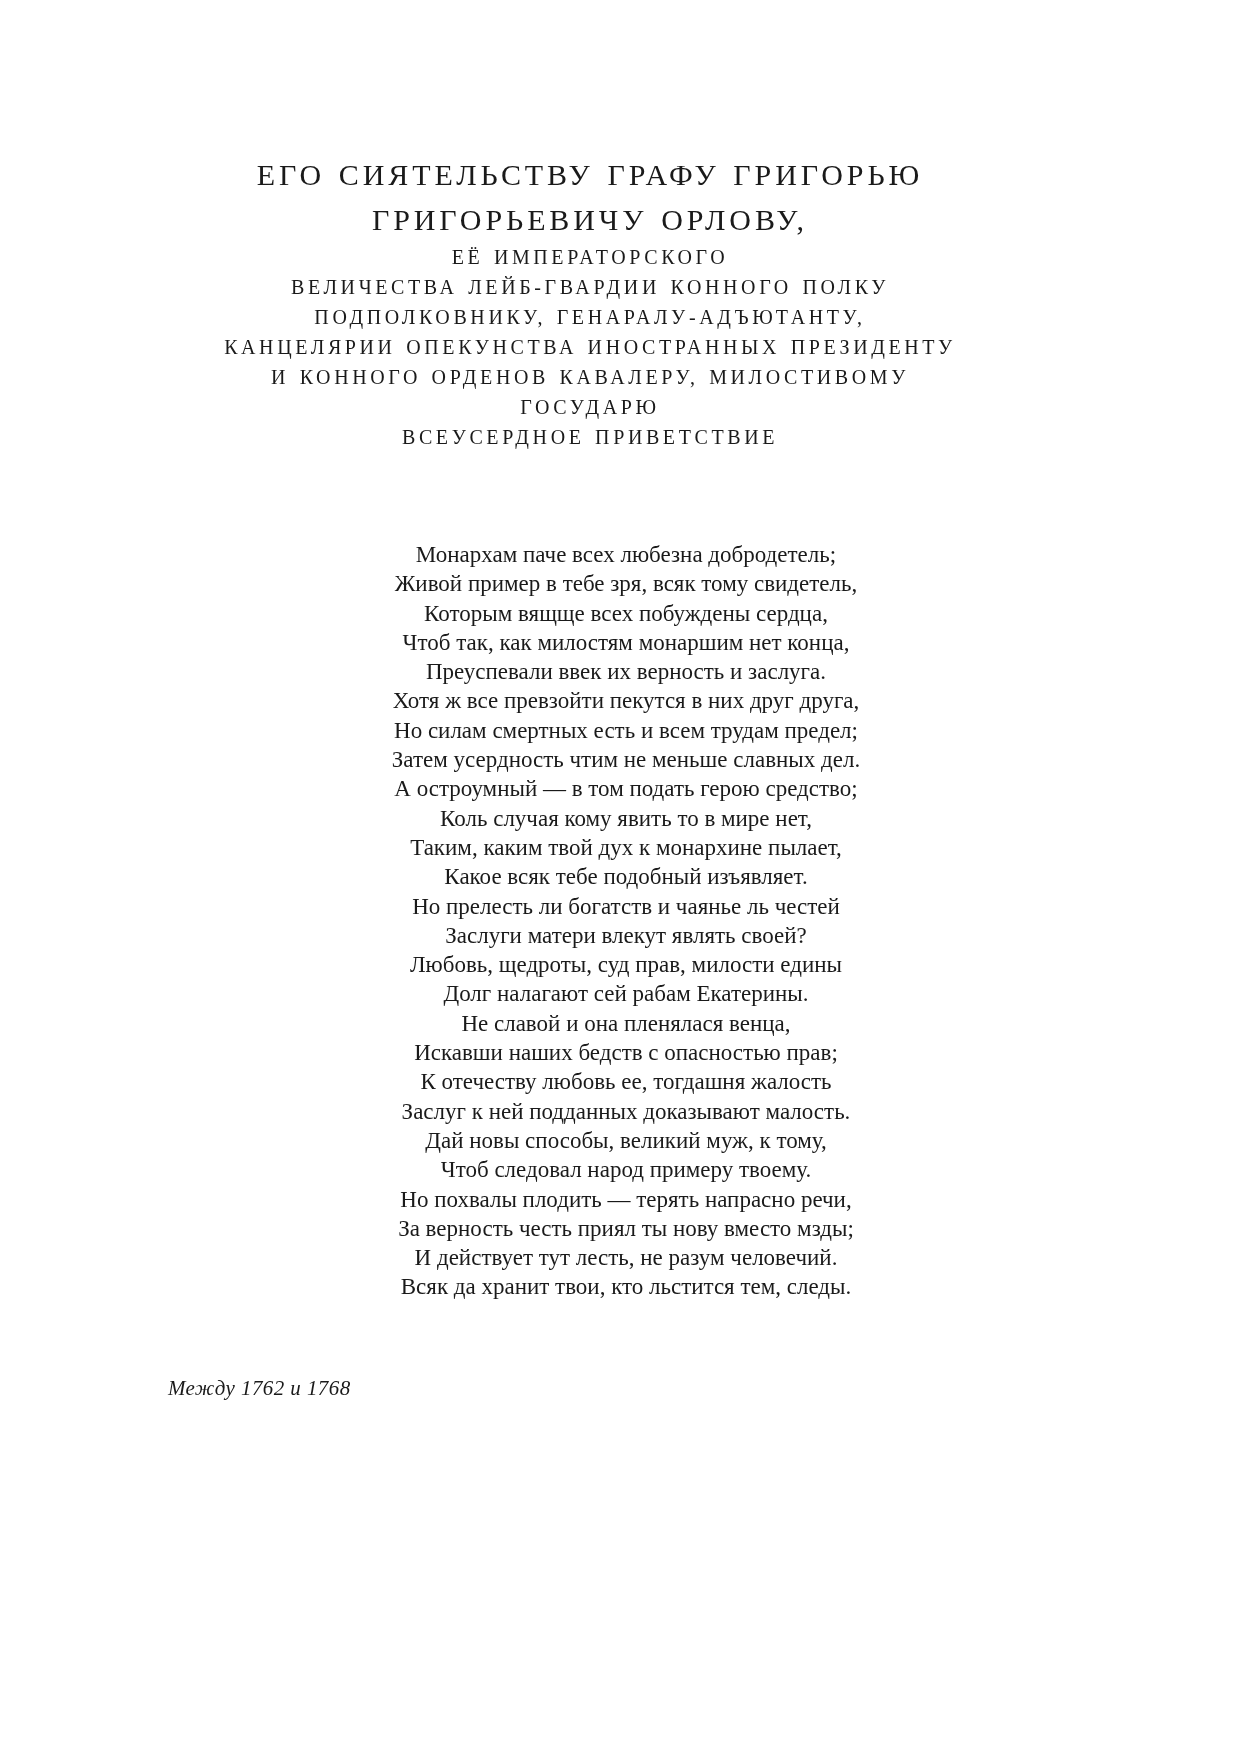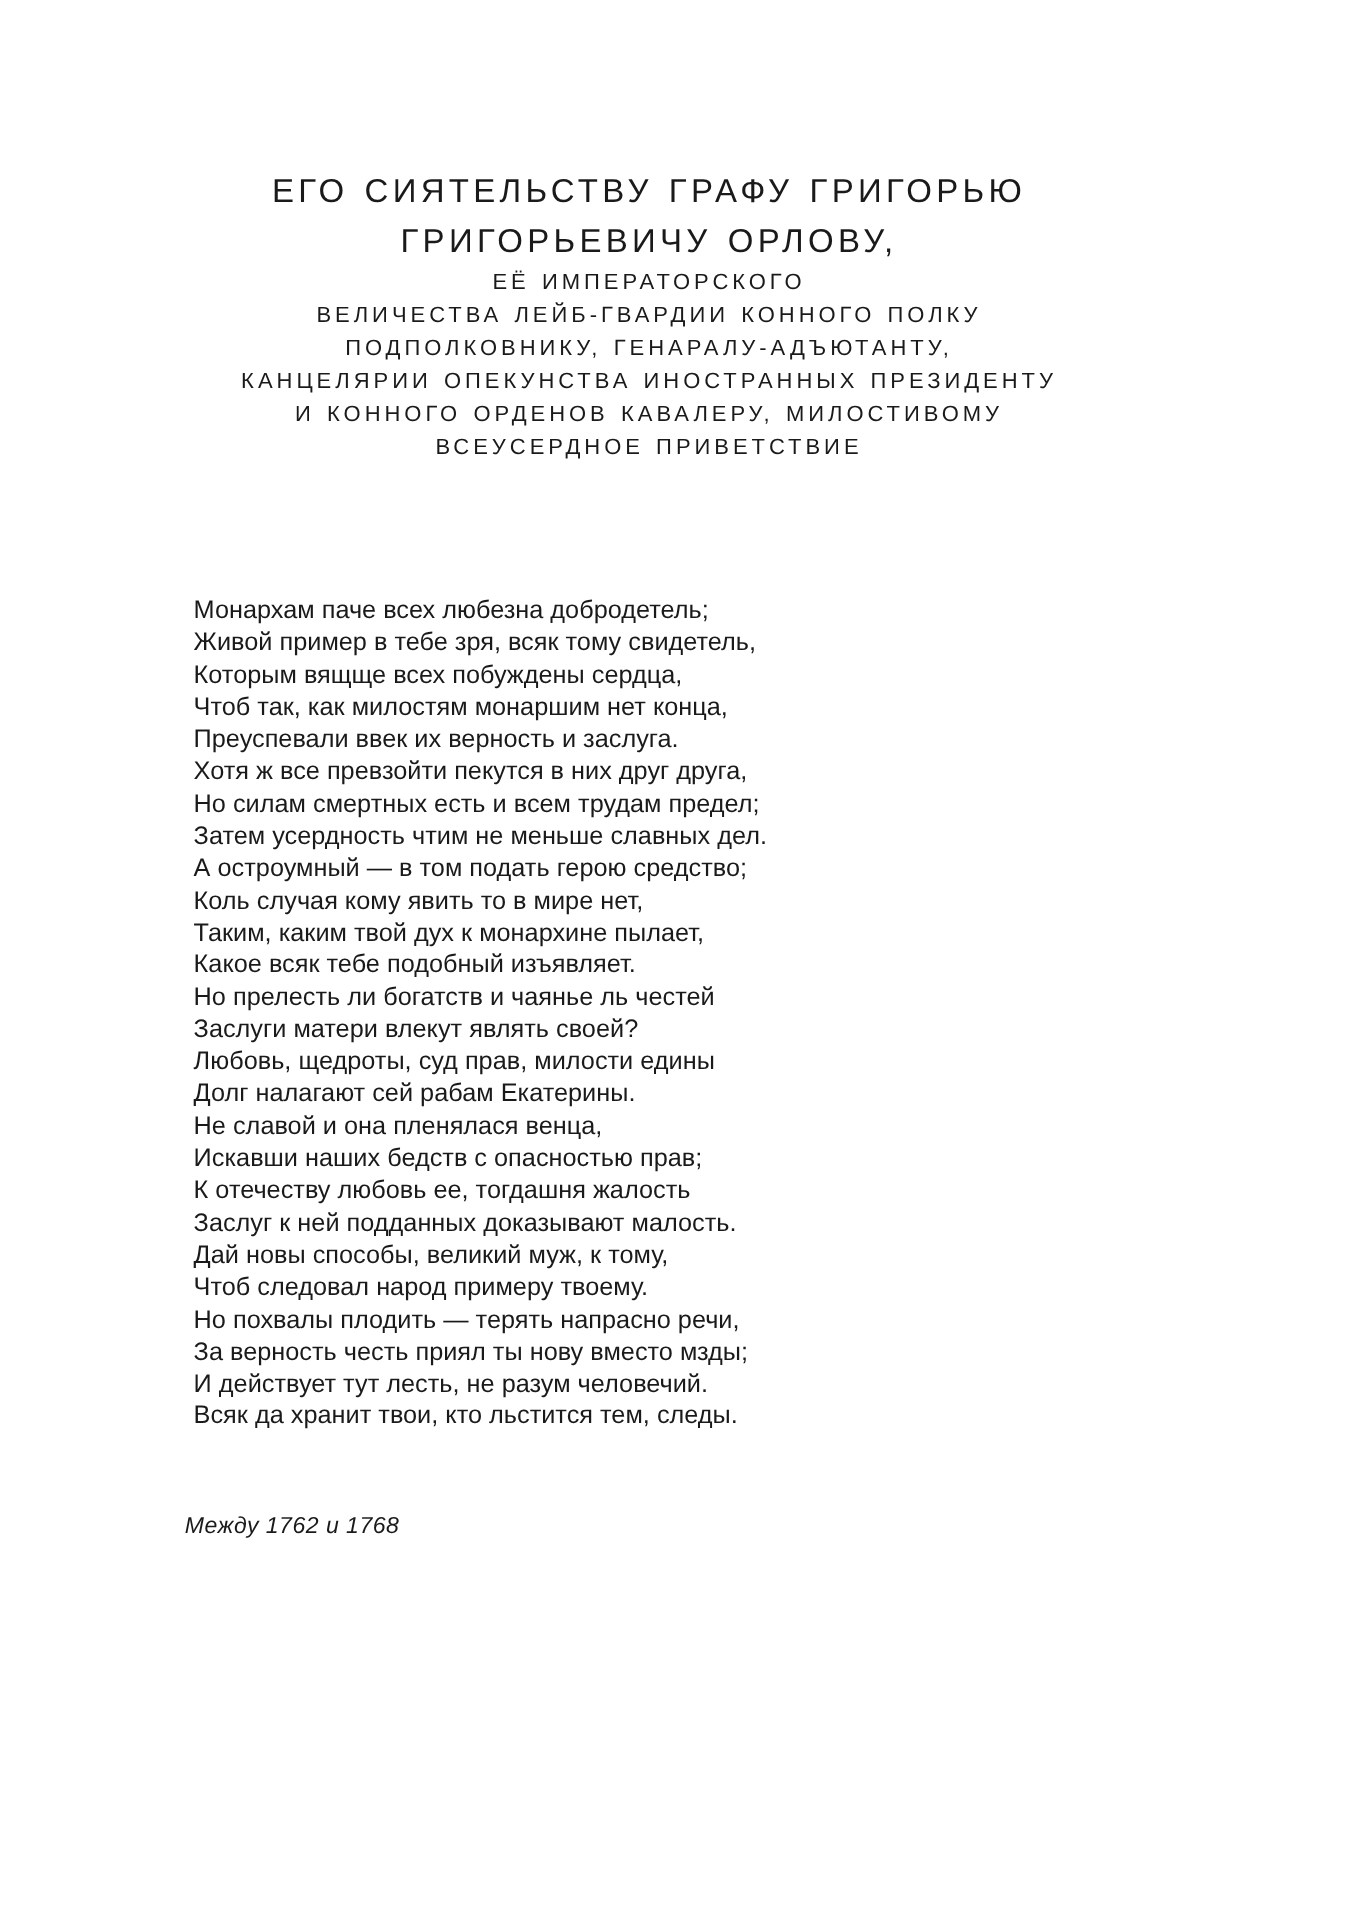--- a/index.html
+++ b/index.html
@@ -5,21 +5,21 @@
   html, body {
     margin: 0;
     padding: 0;
     background: #ffffff;
   }
   .page {
     position: relative;
     width: 1240px;
     height: 1755px;
     background: #ffffff;
-    font-family: Liberation Sans, sans-serif;
+    font-family: Liberation Serif, serif;
     color: #1a1a1a;
     overflow: hidden;
   }
   .dedication {
     position: absolute;
     top: 152px;
     left: 150px;
     width: 880px;
     text-align: center;
   }
@@ -40,20 +40,21 @@
   .poem {
     position: absolute;
     top: 540px;
     left: 176px;
     width: 900px;
   }
   .poem-line {
     font-size: 23px;
     line-height: 29.3px;
     white-space: nowrap;
+    text-align: center;
   }
   .date-note {
     position: absolute;
     top: 1376px;
     left: 168px;
     font-size: 21px;
     font-style: italic;
     letter-spacing: 0.02em;
   }
 </style>
@@ -63,20 +64,21 @@
 <div class="page">
 
   <div class="dedication">
     <div class="title-line">ЕГО СИЯТЕЛЬСТВУ ГРАФУ ГРИГОРЬЮ</div>
     <div class="title-line">ГРИГОРЬЕВИЧУ ОРЛОВУ,</div>
     <div class="subtitle-line">ЕЁ ИМПЕРАТОРСКОГО</div>
     <div class="subtitle-line">ВЕЛИЧЕСТВА ЛЕЙБ-ГВАРДИИ КОННОГО ПОЛКУ</div>
     <div class="subtitle-line">ПОДПОЛКОВНИКУ, ГЕНАРАЛУ-АДЪЮТАНТУ,</div>
     <div class="subtitle-line">КАНЦЕЛЯРИИ ОПЕКУНСТВА ИНОСТРАННЫХ ПРЕЗИДЕНТУ</div>
     <div class="subtitle-line">И КОННОГО ОРДЕНОВ КАВАЛЕРУ, МИЛОСТИВОМУ</div>
+    <div class="subtitle-line">ГОСУДАРЮ</div>
     <div class="subtitle-line">ВСЕУСЕРДНОЕ ПРИВЕТСТВИЕ</div>
   </div>
 
   <div class="poem">
     <div class="poem-line">Монархам паче всех любезна добродетель;</div>
     <div class="poem-line">Живой пример в тебе зря, всяк тому свидетель,</div>
     <div class="poem-line">Которым вящще всех побуждены сердца,</div>
     <div class="poem-line">Чтоб так, как милостям монаршим нет конца,</div>
     <div class="poem-line">Преуспевали ввек их верность и заслуга.</div>
     <div class="poem-line">Хотя ж все превзойти пекутся в них друг друга,</div>

